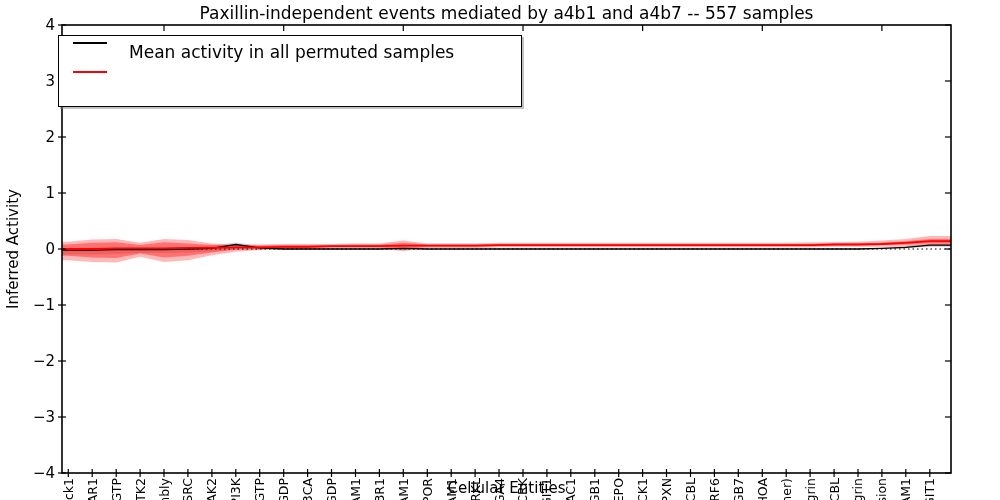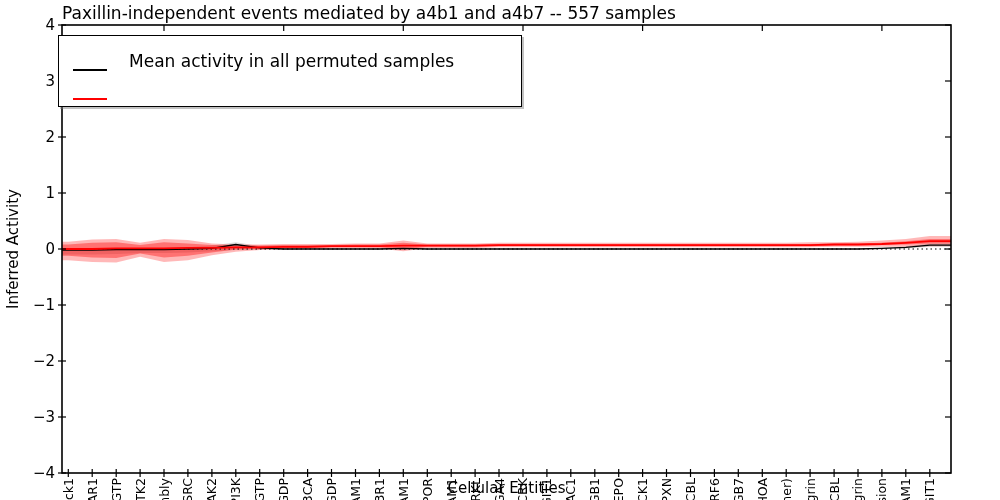--- a/index.html
+++ b/index.html
@@ -4,38 +4,38 @@
 <style>
   html,body { margin:0; padding:0; background:#ffffff; }
   .fig {
     position:relative; width:1000px; height:500px; background:#ffffff;
     font-family:"DejaVu Sans", "Liberation Sans", sans-serif;
     color:#000000; overflow:hidden;
   }
   .fig svg { position:absolute; left:0; top:0; }
   .title {
     position:absolute; left:62px; width:889px; top:3px;
-    text-align:left; font-size:17px; white-space:nowrap;
+    text-align:center; font-size:17px; white-space:nowrap;
   }
   .xlabel {
     position:absolute; left:62px; width:889px; top:479px;
     text-align:center; font-size:15px;
   }
   .ylabel {
     position:absolute; left:13px; top:249px;
     transform:translate(-50%,-50%) rotate(-90deg);
     font-size:15px; white-space:nowrap;
   }
   .legend {
     position:absolute; left:58px; top:35px; width:462px;
     background:#ffffff; border:1.6px solid #000000;
     box-shadow:2px 2px 0 rgba(120,120,120,0.45);
     padding:6px 0;
   }
-  .legend-row { display:flex; align-items:flex-end; height:29px; }
+  .legend-row { display:flex; align-items:flex-start; height:29px; }
   .legend-line { width:34px; height:0; border-top:2px solid #000; margin-left:14px; flex:0 0 34px; }
   .legend-label { margin-left:22px; font-size:17px; white-space:nowrap; }
   text { font-family:"DejaVu Sans", "Liberation Sans", sans-serif; fill:#000; }
 </style>
 </head>
 <body>
 
 <div class="fig">
 
   <svg id="plot" width="1000" height="500" viewBox="0 0 1000 500">

